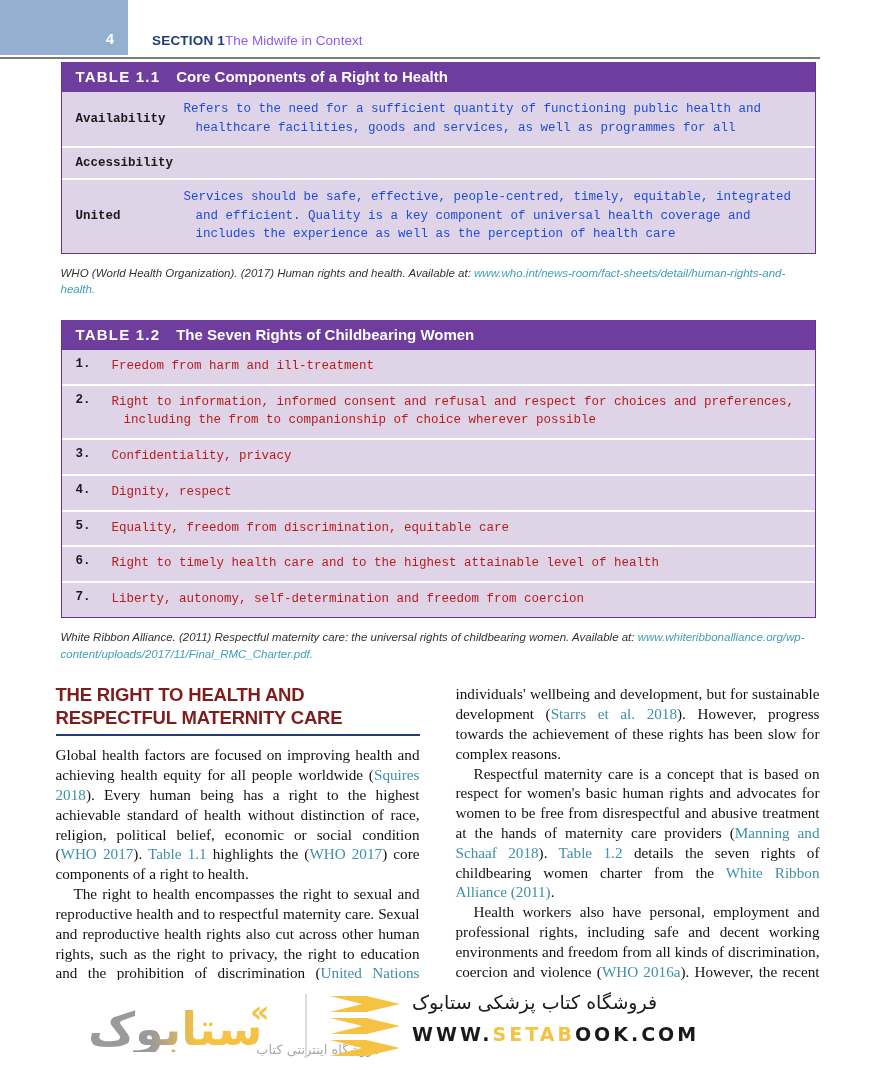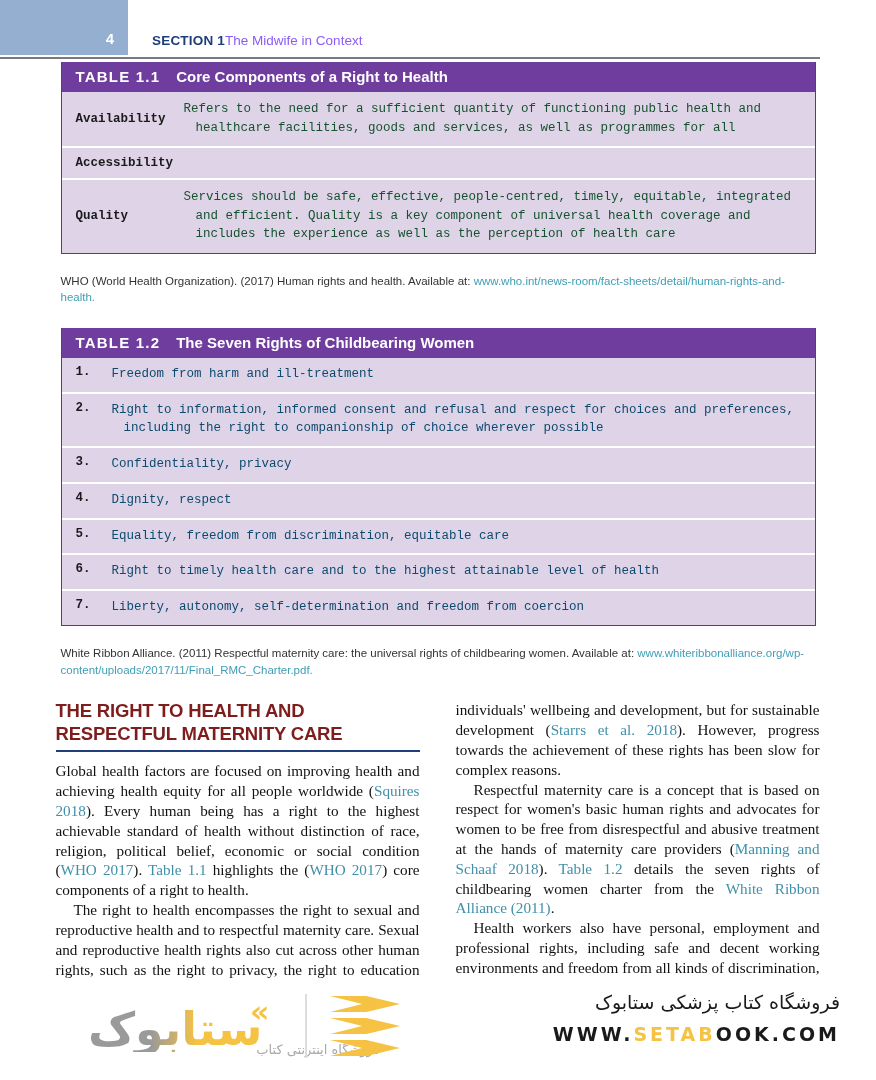--- a/index.html
+++ b/index.html
@@ -95,51 +95,52 @@
     font-weight: bold;
     color: #1a1a1a;
     display: flex;
     align-items: center;
   }
   .tc-body {
     flex: 1;
     padding: 8px 12px 9px 0;
     font-size: 12.5px;
     line-height: 1.48;
-    color: #14532d;
+    color: #1d4ed8;
     text-indent: -12px;
     padding-left: 12px;
   }
 
   
   .tc-num {
     width: 50px;
     flex: 0 0 50px;
     padding: 7px 0 7px 14px;
     font-size: 12.5px;
     font-weight: bold;
     color: #1a1a1a;
   }
   .tc-item {
     flex: 1;
     padding: 7px 20px 8px 0;
     font-size: 12.5px;
     line-height: 1.5;
-    color: #0c4a6e;
+    color: #b91c1c;
     text-indent: -12px;
     padding-left: 12px;
   }
 
   .tbl-source {
     width: 755px;
-    margin: 19px auto 0;
+    margin: 11px auto 0;
     font-family: "Liberation Sans", sans-serif;
     font-size: 11.5px;
     line-height: 1.45;
     color: #333333;
+    font-style: italic;
   }
   .tbl-source .lnk { color: #3f9eb5; }
 
   
   .columns {
     position: relative;
     width: 765px;
     margin: 22px auto 0;
     display: flex;
     gap: 36px;
@@ -237,23 +238,23 @@
     width: 70px; height: 16px;
     background: #f6c243;
     clip-path: polygon(0 0, 52% 0, 100% 50%, 52% 100%, 0 100%, 46% 50%);
   }
   .wm-mark i.a { top: 0; }
   .wm-mark i.b { top: 22px; }
   .wm-mark i.c { top: 44px; }
 
   .wm-right {
     position: absolute;
-    right: 36px; top: 8px;
+    right: 64px; top: 8px;
     width: 400px;
-    text-align: right;
+    text-align: left;
   }
   .wm-fa {
     direction: rtl;
     font-family: "DejaVu Sans", sans-serif;
     font-size: 19px;
     color: #1a1a1a;
     line-height: 1.5;
   }
   .wm-url {
     font-family: "DejaVu Sans", sans-serif;
@@ -284,41 +285,41 @@
       <span class="tbl-num">TABLE 1.1</span><span class="tbl-title">Core Components of a Right to Health</span>
     </div>
     <div class="trow">
       <div class="tc-label">Availability</div>
       <div class="tc-body">Refers to the need for a sufficient quantity of functioning public health and healthcare facilities, goods and services, as well as programmes for all</div>
     </div>
     <div class="trow">
       <div class="tc-label">Accessibility</div>
     </div>
     <div class="trow">
-      <div class="tc-label">Quality</div>
+      <div class="tc-label">United</div>
       <div class="tc-body">Services should be safe, effective, people-centred, timely, equitable, integrated and efficient. Quality is a key component of universal health coverage and includes the experience as well as the perception of health care</div>
     </div>
   </div>
   <div class="tbl-source">
     <span>WHO (World Health Organization). (2017) Human rights and health. Available at: </span><span class="lnk">www.who.int/news-room/fact-sheets/detail/human-rights-and-health.</span>
   </div>
 </div>
 
 <div class="table-wrap" style="margin-top:22px;">
   <div class="tbl">
     <div class="tbl-head">
       <span class="tbl-num">TABLE 1.2</span><span class="tbl-title">The Seven Rights of Childbearing Women</span>
     </div>
     <div class="trow">
       <div class="tc-num">1.</div>
       <div class="tc-item">Freedom from harm and ill-treatment</div>
     </div>
     <div class="trow">
       <div class="tc-num">2.</div>
-      <div class="tc-item">Right to information, informed consent and refusal and respect for choices and preferences, including the right to companionship of choice wherever possible</div>
+      <div class="tc-item">Right to information, informed consent and refusal and respect for choices and preferences, including the from to companionship of choice wherever possible</div>
     </div>
     <div class="trow">
       <div class="tc-num">3.</div>
       <div class="tc-item">Confidentiality, privacy</div>
     </div>
     <div class="trow">
       <div class="tc-num">4.</div>
       <div class="tc-item">Dignity, respect</div>
     </div>
     <div class="trow">

